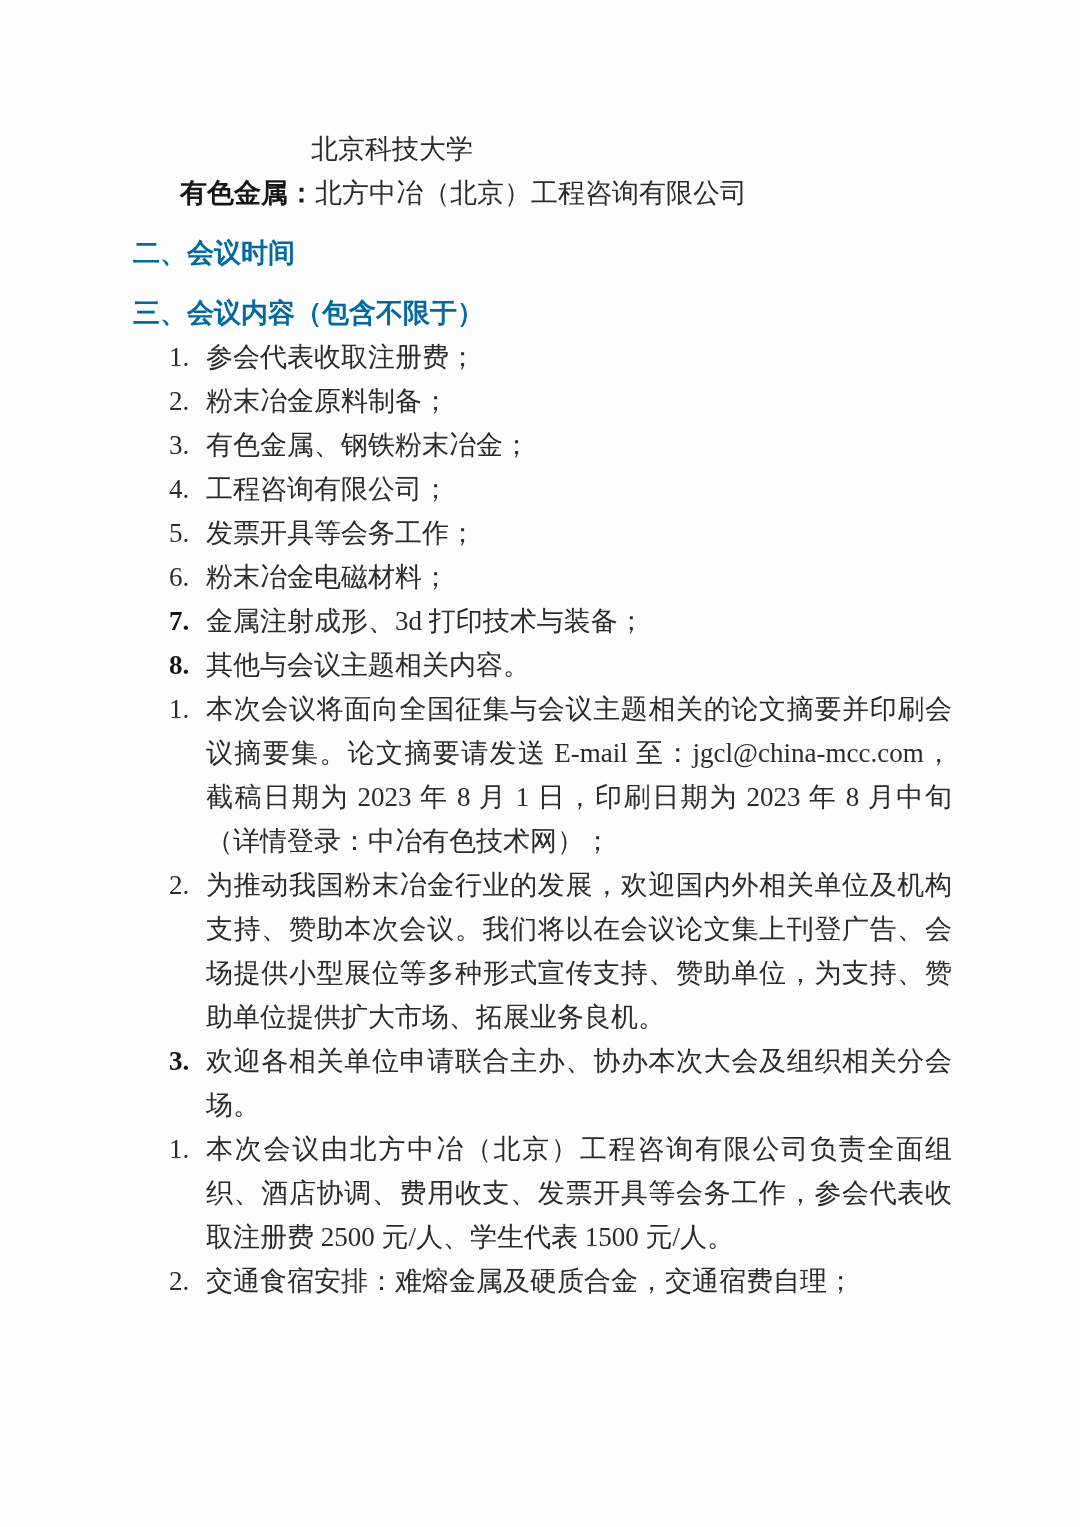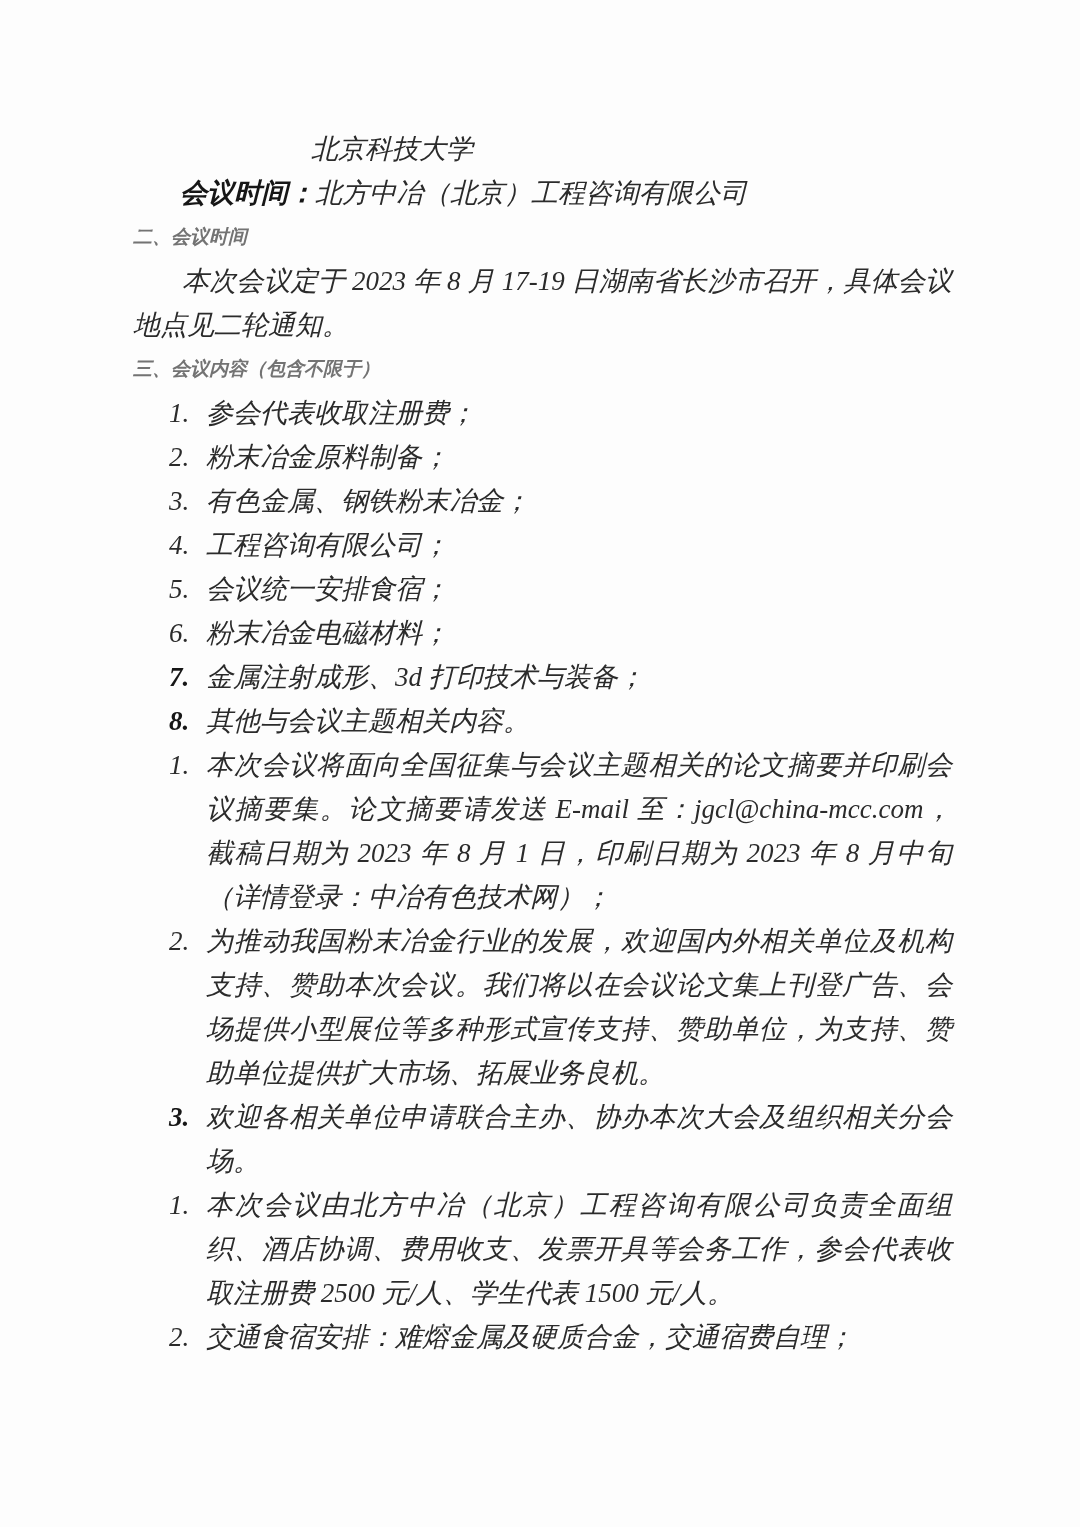--- a/index.html
+++ b/index.html
@@ -12,31 +12,31 @@
   }
   .page {
     box-sizing: border-box;
     width: 1080px;
     height: 1527px;
     background: #fdfdfd;
     padding: 127px 128px 0 133px;
     color: #2b2b2b;
     font-size: 27px;
     line-height: 44px;
-    font-style: italic;
   }
   .line, .heading, .para, .olist { margin: 0; padding: 0; }
   .org-line { margin-left: 178px; }
   .organizer-line { margin-left: 47px; }
   .bold { font-weight: bold; color: #161616; }
   .heading {
     font-weight: bold;
-    color: #737373;
-    font-size: 19px;
+    color: #0369a1;
+    font-size: 27px;
     line-height: 44px;
+    margin-top: 16px;
   }
   .para {
     text-align: justify;
     text-indent: 49px;
   }
   .olist { list-style: none; }
   .item {
     display: flex;
     align-items: flex-start;
     padding-left: 36px;
@@ -54,26 +54,25 @@
 </head>
 <body>
 
 <div class="page">
 
   <div class="line org-line">
     <span>北京科技大学</span>
   </div>
 
   <div class="line organizer-line">
-    <span class="bold">会议时间：</span><span>北方中冶（北京）工程咨询有限公司</span>
+    <span class="bold">有色金属：</span><span>北方中冶（北京）工程咨询有限公司</span>
   </div>
 
   <div class="heading">二、会议时间</div>
 
-  <p class="para">本次会议定于 2023 年 8 月 17-19 日湖南省长沙市召开，具体会议地点见二轮通知。</p>
 
   <div class="heading">三、会议内容（包含不限于）</div>
 
   <div class="olist">
     <div class="item">
       <span class="num">1.</span>
       <span class="itext">参会代表收取注册费；</span>
     </div>
     <div class="item">
       <span class="num">2.</span>
@@ -82,21 +81,21 @@
     <div class="item">
       <span class="num">3.</span>
       <span class="itext">有色金属、钢铁粉末冶金；</span>
     </div>
     <div class="item">
       <span class="num">4.</span>
       <span class="itext">工程咨询有限公司；</span>
     </div>
     <div class="item">
       <span class="num">5.</span>
-      <span class="itext">会议统一安排食宿；</span>
+      <span class="itext">发票开具等会务工作；</span>
     </div>
     <div class="item">
       <span class="num">6.</span>
       <span class="itext">粉末冶金电磁材料；</span>
     </div>
     <div class="item">
       <span class="num bn">7.</span>
       <span class="itext">金属注射成形、3d 打印技术与装备；</span>
     </div>
     <div class="item">

